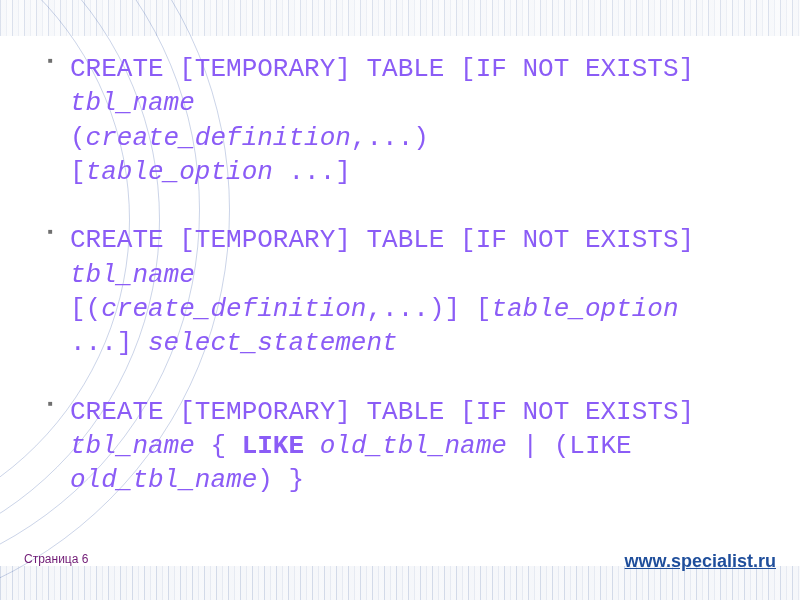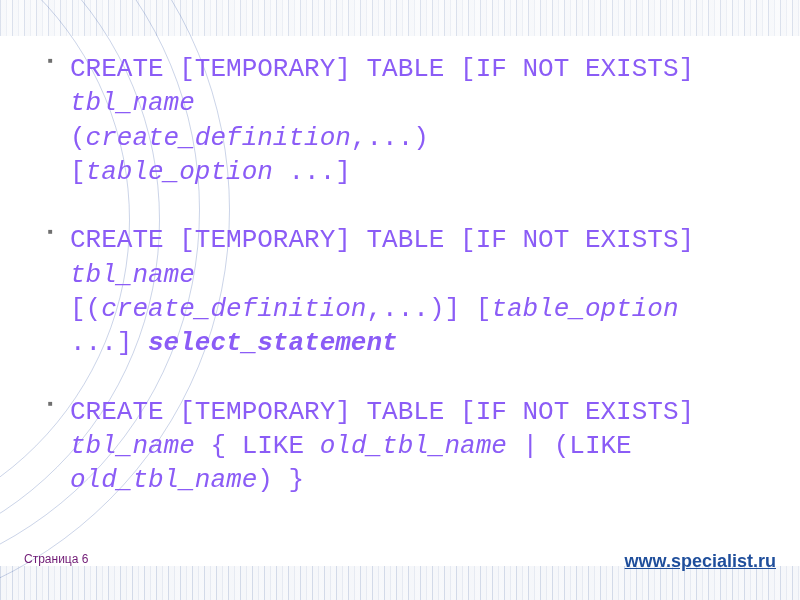--- a/index.html
+++ b/index.html
@@ -59,22 +59,22 @@
   }
   ul.codes li::before {
     content: "■";
     position: absolute;
     left: -22px;
     top: 4px;
     font-size: 8px;
     color: #6f6f6f;
   }
   .it { font-style: italic; }
-  .bi { font-style: italic; font-weight: 700; }
-  .b  { font-weight: 400; }
+  .bi { font-style: italic; font-weight: 400; }
+  .b  { font-weight: 700; }
 
   .footer-left {
     position: absolute;
     left: 24px; bottom: 34px;
     font-size: 12px;
     color: #701a75;
     font-weight: 500;
   }
   .footer-right {
     position: absolute;

